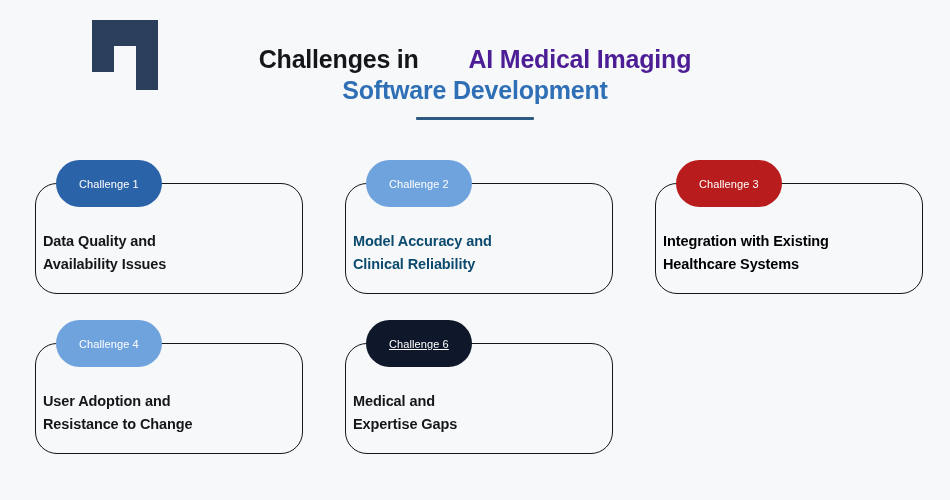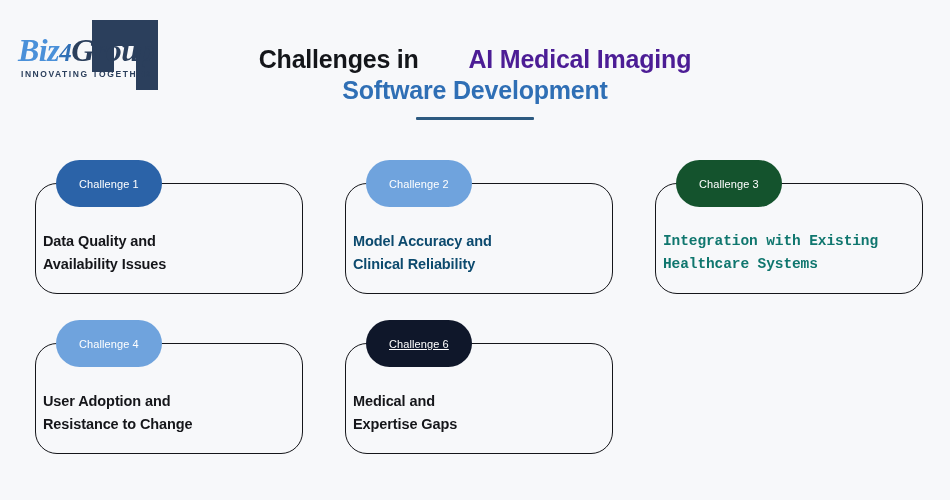--- a/index.html
+++ b/index.html
@@ -142,24 +142,20 @@
     z-index: 2;
   }
 </style>
 </head>
 <body style="background: rgb(247, 248, 250);">
 
 <div id="brand-logo">
   <svg id="logo-mark" viewBox="0 0 66 70" xmlns="http://www.w3.org/2000/svg">
     <path d="M0 0 H66 V70 H44 V26 H22 V52 H0 Z" fill="#2b3f5c"></path>
   </svg>
-  <div id="logo-wordmark">
-    <div class="logo-word"><span class="logo-biz">Biz</span><span class="logo-four">4</span><span class="logo-group">Group</span></div>
-    <div id="logo-tagline">INNOVATING TOGETHER</div>
-  </div>
 </div>
 
 <div id="page-heading">
   <span>Challenges in </span><span class="accent" style="color: #4c1d95; margin-left: 43px;">AI Medical Imaging</span><br>
   <span class="accent" style="color: rgb(47, 111, 181);">Software Development</span>
 </div>
 <div id="heading-divider" style="background: rgb(45, 90, 128);"></div>
 
 <div id="challenge-grid">
     <div class="challenge-cell">
@@ -173,22 +169,22 @@
     <div class="challenge-cell">
       <div class="challenge-card" style="border-color: rgb(21, 22, 26);"></div>
       <div class="challenge-badge" style="background: rgb(111, 163, 221);">Challenge 2</div>
       <div class="challenge-title" style="color: #0c4a6e;">
         <div>Model Accuracy and</div>
         <div>Clinical Reliability</div>
       </div>
     </div>
     <div class="challenge-cell">
       <div class="challenge-card" style="border-color: rgb(21, 22, 26);"></div>
-      <div class="challenge-badge" style="background: #14532d;">Challenge 3</div>
-      <div class="challenge-title" style="color: #0f766e; font-family: Liberation Mono, monospace;">
+      <div class="challenge-badge" style="background: #b91c1c;">Challenge 3</div>
+      <div class="challenge-title" style="color: #000000;">
         <div>Integration with Existing</div>
         <div>Healthcare Systems</div>
       </div>
     </div>
     <div class="challenge-cell">
       <div class="challenge-card" style="border-color: rgb(21, 22, 26);"></div>
       <div class="challenge-badge" style="background: rgb(111, 163, 221);">Challenge 4</div>
       <div class="challenge-title" style="color: rgb(21, 22, 26);">
         <div>User Adoption and</div>
         <div>Resistance to Change</div>

